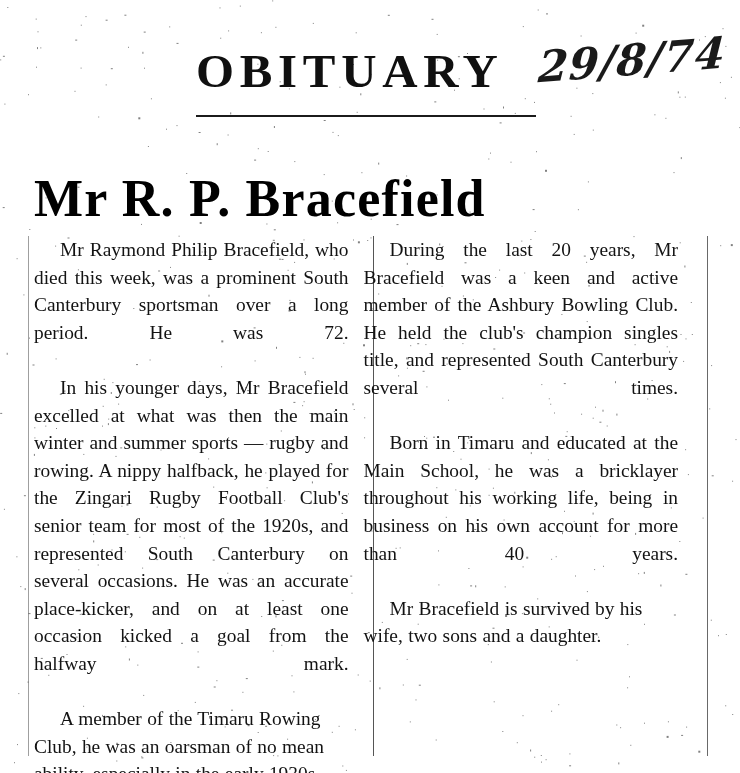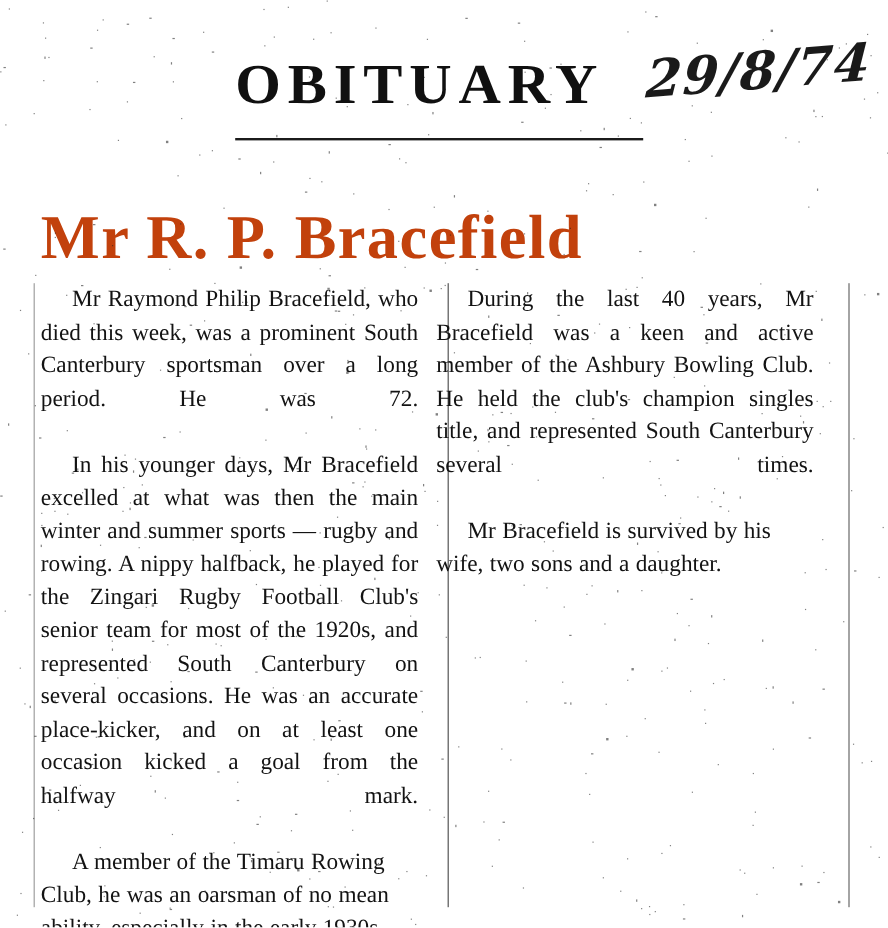--- a/index.html
+++ b/index.html
@@ -79,21 +79,21 @@
   
   .headline {
     position: absolute;
     left: 34px;
     top: 138px;
     width: 690px;
     font-size: 52px;
     font-weight: 700;
     letter-spacing: 1.2px;
     line-height: 1;
-    color: #c2410c;
+    color: #000000;
     white-space: nowrap;
   }
 
   
   .body-frame {
     position: absolute;
     left: 28px;
     top: 236px;
     width: 650px;
     height: 520px;
@@ -159,21 +159,22 @@
     <div class="edge-rule mid"></div>
     <div class="edge-rule right"></div>
 
     <div class="columns">
       <div class="col left">
         <p>Mr Raymond Philip Bracefield, who died this week, was a prominent South Canterbury sportsman over a long period. He was 72.</p>
         <p>In his younger days, Mr Bracefield excelled at what was then the main winter and summer sports — rugby and rowing. A nippy halfback, he played for the Zingari Rugby Football Club's senior team for most of the 1920s, and represented South Canterbury on several occasions. He was an accurate place-kicker, and on at least one occasion kicked a goal from the halfway mark.</p>
         <p>A member of the Timaru Rowing Club, he was an oarsman of no mean ability, especially in the early 1930s.</p>
       </div>
       <div class="col right">
-        <p>During the last 40 years, Mr Bracefield was a keen and active member of the Ashbury Bowling Club. He held the club's champion singles title, and represented South Canterbury several times.</p>
+        <p>During the last 20 years, Mr Bracefield was a keen and active member of the Ashbury Bowling Club. He held the club's champion singles title, and represented South Canterbury several times.</p>
+        <p>Born in Timaru and educated at the Main School, he was a bricklayer throughout his working life, being in business on his own account for more than 40 years.</p>
         <p>Mr Bracefield is survived by his wife, two sons and a daughter.</p>
       </div>
     </div>
   </div>
 
   <svg class="noise" width="740" height="773" viewBox="0 0 740 773" aria-hidden="true">
       <rect x="48.3" y="674.8" width="1" height="1" fill="#1c1c1c"></rect>
       <rect x="495.1" y="277.0" width="1" height="1" fill="#1c1c1c"></rect>
       <rect x="136.0" y="364.1" width="2" height="1" fill="#1c1c1c"></rect>
       <rect x="93.1" y="533.8" width="1" height="1" fill="#1c1c1c"></rect>

